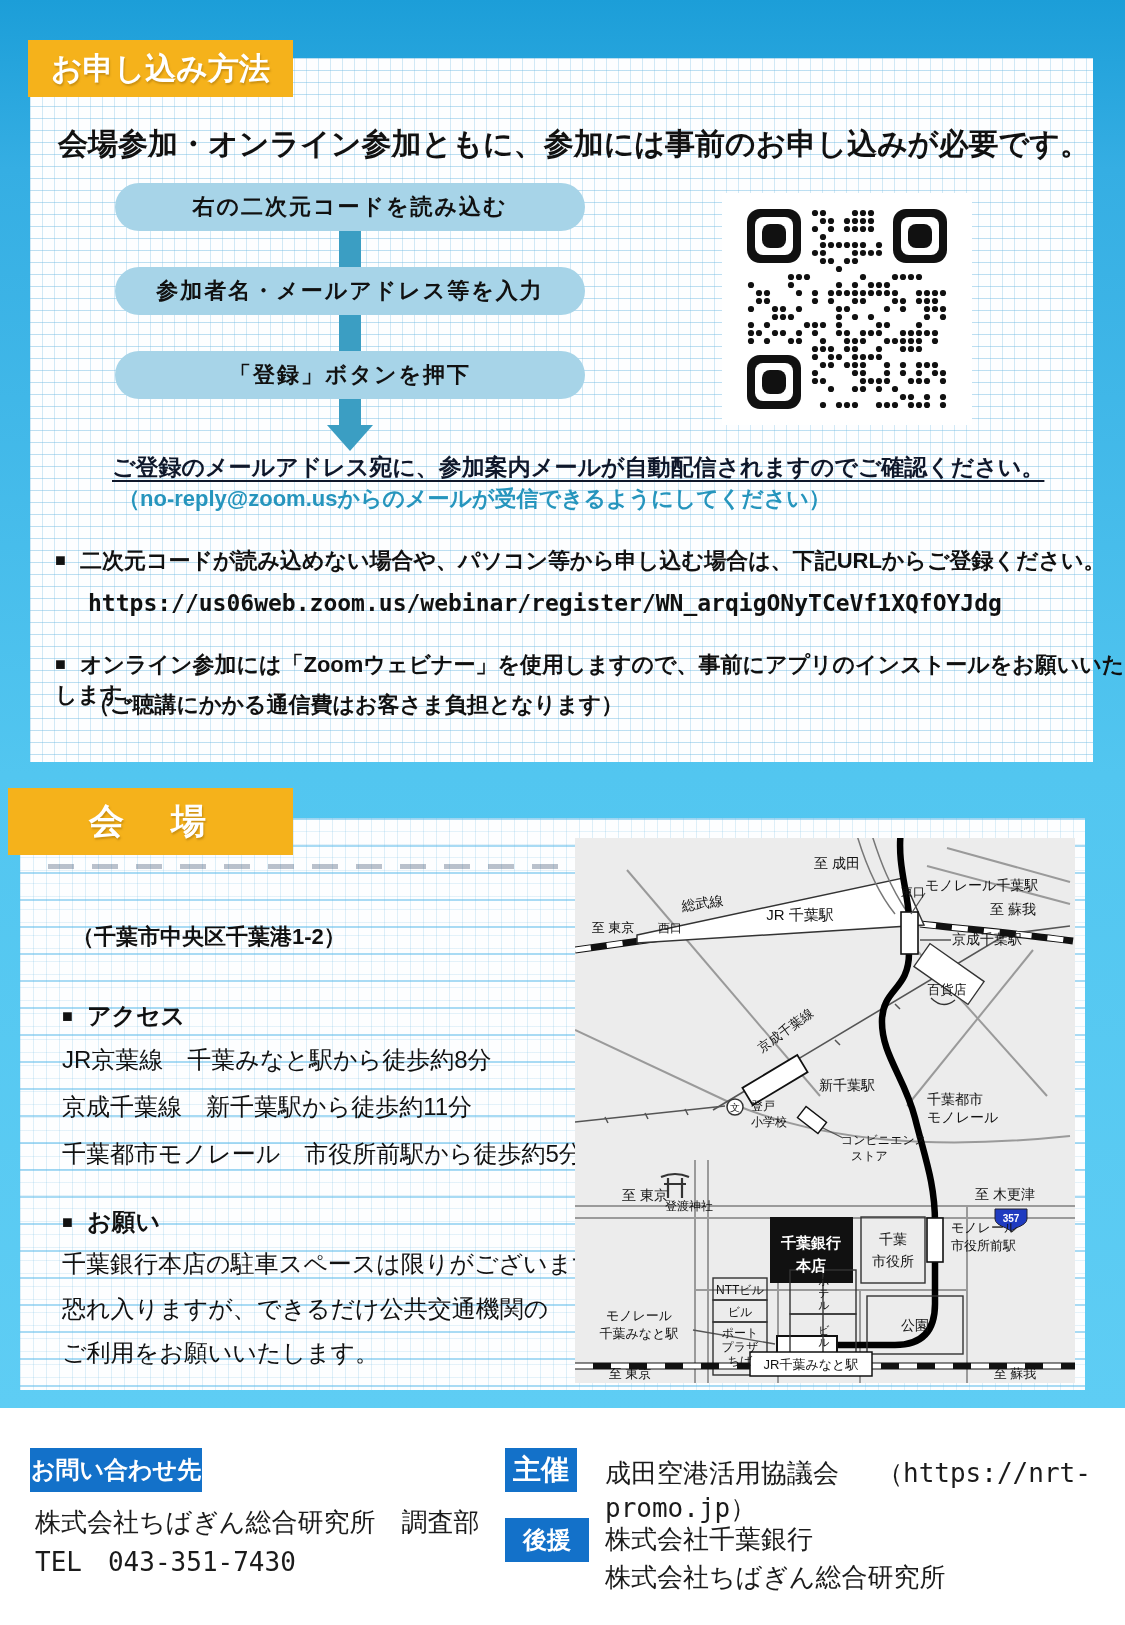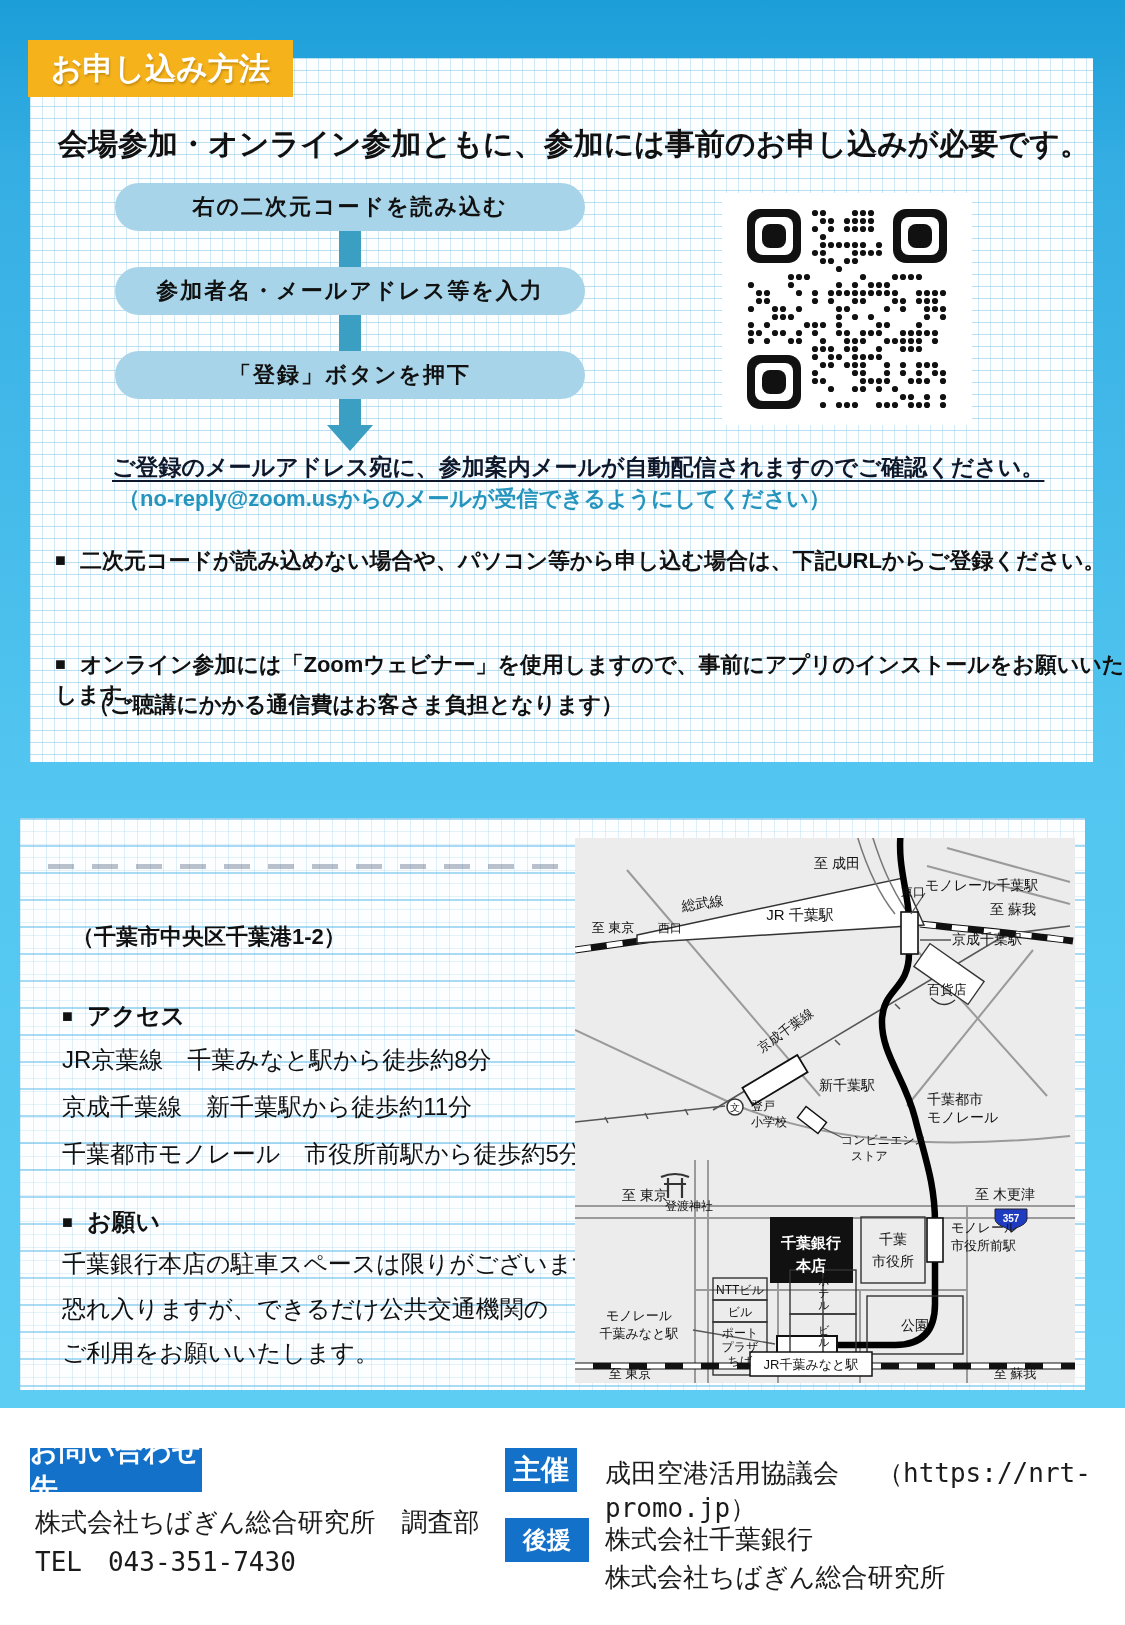--- a/index.html
+++ b/index.html
@@ -43,21 +43,21 @@
   .remnant{position:absolute;left:48px;top:864px;width:710px;height:5px;opacity:.5;
         background:repeating-linear-gradient(90deg,rgba(60,80,110,.7) 0 26px,transparent 26px 44px);}
   .venue-name{position:absolute;left:60px;top:868px;font-size:31px;font-weight:bold;}
   .venue-addr{position:absolute;left:72px;top:922px;font-size:22px;font-weight:bold;}
   .subhead{position:absolute;font-size:24px;font-weight:bold;}
   .line{position:absolute;font-size:24px;font-weight:normal;}
   .map{position:absolute;left:575px;top:838px;width:500px;height:545px;background:#ECECEC;}
   .map text{font-family:"Liberation Sans",sans-serif;}
   .footer-badge{position:absolute;background:#1371C9;color:#fff;font-weight:bold;
         display:flex;align-items:center;justify-content:center;}
-  .fb-contact{left:30px;top:1448px;width:172px;height:44px;font-size:28px;}
+  .fb-contact{left:30px;top:1448px;width:172px;height:44px;font-size:24px;}
   .fb-host{left:505px;top:1448px;width:72px;height:44px;font-size:28px;}
   .fb-support{left:505px;top:1518px;width:84px;height:44px;font-size:24px;}
   .ftext{position:absolute;font-size:26px;color:#1b1b1b;}
   .mono{font-family:"DejaVu Sans Mono",monospace;}
 </style>
 </head>
 <body>
 
 <div class="page">
   <div class="blue-bg"></div>
@@ -292,26 +292,30 @@
         <rect x="15" y="161" width="24" height="24" rx="8" fill="#111"></rect>
       </svg>
   </div>
 
   <div class="notice1">ご登録のメールアドレス宛に、参加案内メールが自動配信されますのでご確認ください。</div>
   <div class="notice2">（no-reply@zoom.usからのメールが受信できるようにしてください）</div>
 
   <div class="bullet" style="left:55px;top:546px;">
     <span class="bmark">■</span><span>二次元コードが読み込めない場合や、パソコン等から申し込む場合は、下記URLからご登録ください。</span>
   </div>
+  <div class="bullet url" style="left:88px;top:590px;">https://us06web.zoom.us/webinar/register/WN_arqigONyTCeVf1XQfOYJdg</div>
   <div class="bullet" style="left:55px;top:650px;">
     <span class="bmark">■</span><span>オンライン参加には「Zoomウェビナー」を使用しますので、事前にアプリのインストールをお願いいたします。</span>
   </div>
   <div class="bullet" style="left:88px;top:690px;">（ご聴講にかかる通信費はお客さま負担となります）</div>
 
   <div class="panel grid2 p2"></div>
+  <div class="badge b2">
+    <span>会　場</span>
+  </div>
   <div class="remnant"></div>
 
   <div class="venue-addr">（千葉市中央区千葉港1-2）</div>
 
   <div class="subhead" style="left:62px;top:1000px;">
     <span class="bmark">■</span><span>アクセス</span>
   </div>
   <div class="line" style="left:62px;top:1044px;">JR京葉線　千葉みなと駅から徒歩約8分</div>
   <div class="line" style="left:62px;top:1091px;">京成千葉線　新千葉駅から徒歩約11分</div>
   <div class="line" style="left:62px;top:1138px;">千葉都市モノレール　市役所前駅から徒歩約5分</div>

